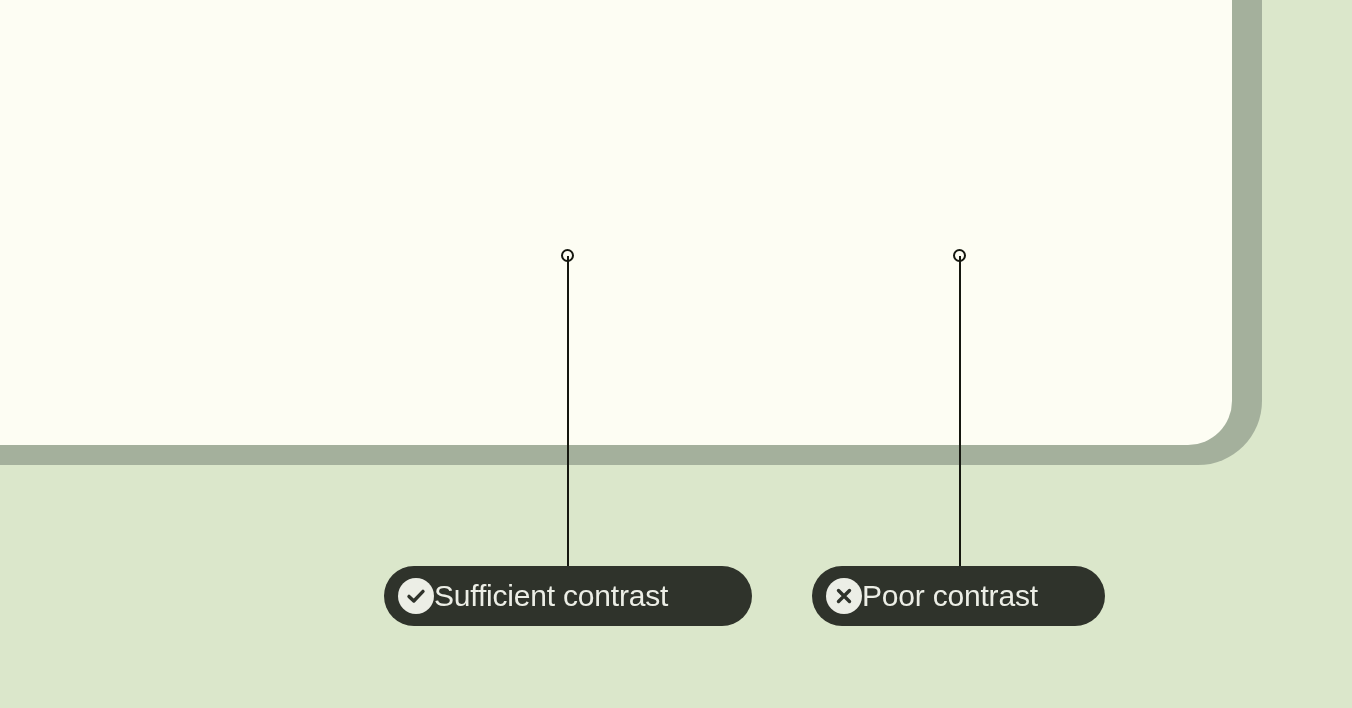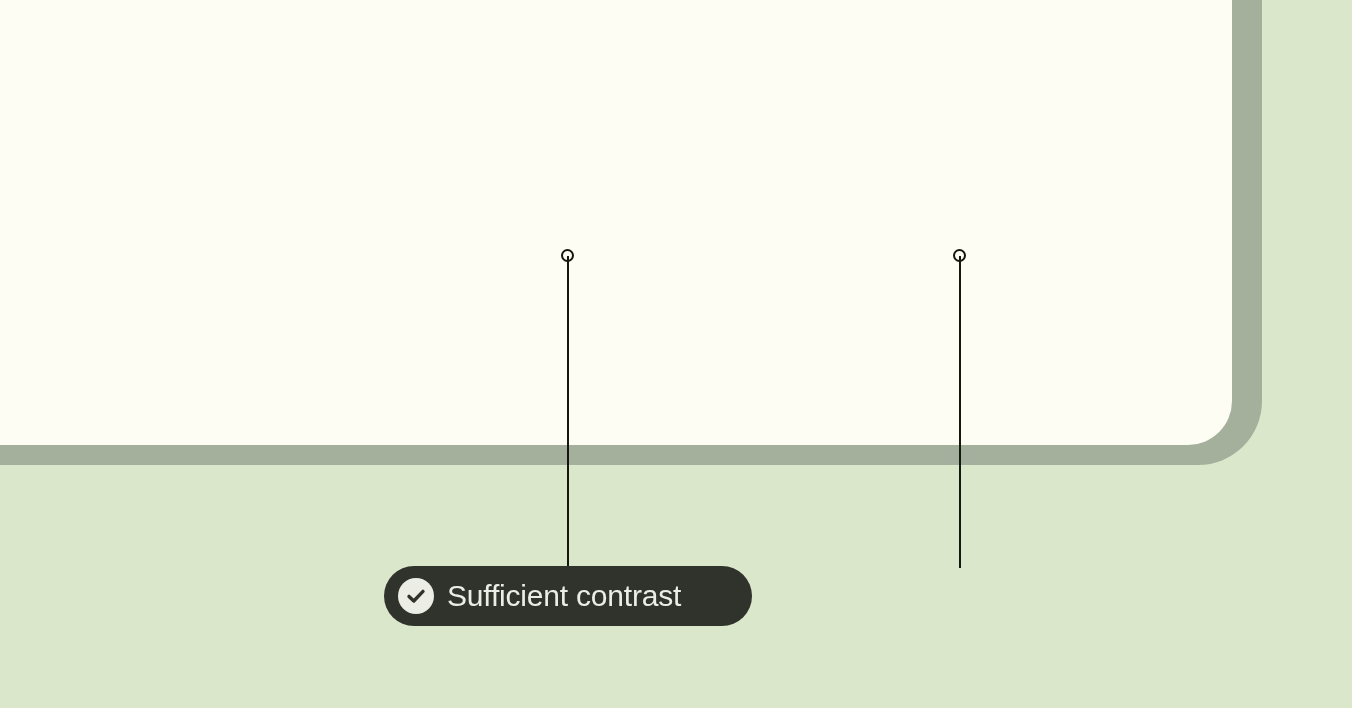--- a/index.html
+++ b/index.html
@@ -70,21 +70,20 @@
   
   .badge {
     position: absolute;
     height: 60px;
     background: #2f332b;
     border-radius: 999px;
     display: flex;
     align-items: center;
     padding: 0 26px 0 14px;
     box-sizing: border-box;
-    gap: 13px;
   }
   .badge-icon {
     width: 36px;
     height: 36px;
     border-radius: 50%;
     background: #eceee6;
     display: flex;
     align-items: center;
     justify-content: center;
     flex: 0 0 auto;
@@ -124,14 +123,22 @@
       <svg width="24" height="24" viewBox="0 0 24 24" aria-hidden="true">
         <path d="M5 12.4 L9.8 17 L19 7.4" fill="none" stroke="#2f332b" stroke-width="3.4" stroke-linecap="round" stroke-linejoin="round"></path>
       </svg>
     </span>
     <span class="badge-label">Sufficient contrast</span>
   </div>
 
   <div class="leader-dot" style="left:953px; top:249px;"></div>
   <div class="leader-line" style="left:959px; top:256px; height:312px;"></div>
 
+  <div class="badge badge-poor">
+    <span class="badge-icon">
+      <svg width="24" height="24" viewBox="0 0 24 24" aria-hidden="true">
+        <path d="M6.5 6.5 L17.5 17.5 M17.5 6.5 L6.5 17.5" fill="none" stroke="#2f332b" stroke-width="3.4" stroke-linecap="round"></path>
+      </svg>
+    </span>
+    <span class="badge-label">Poor contrast</span>
+  </div>
 
 </div>
 
 </body></html>

